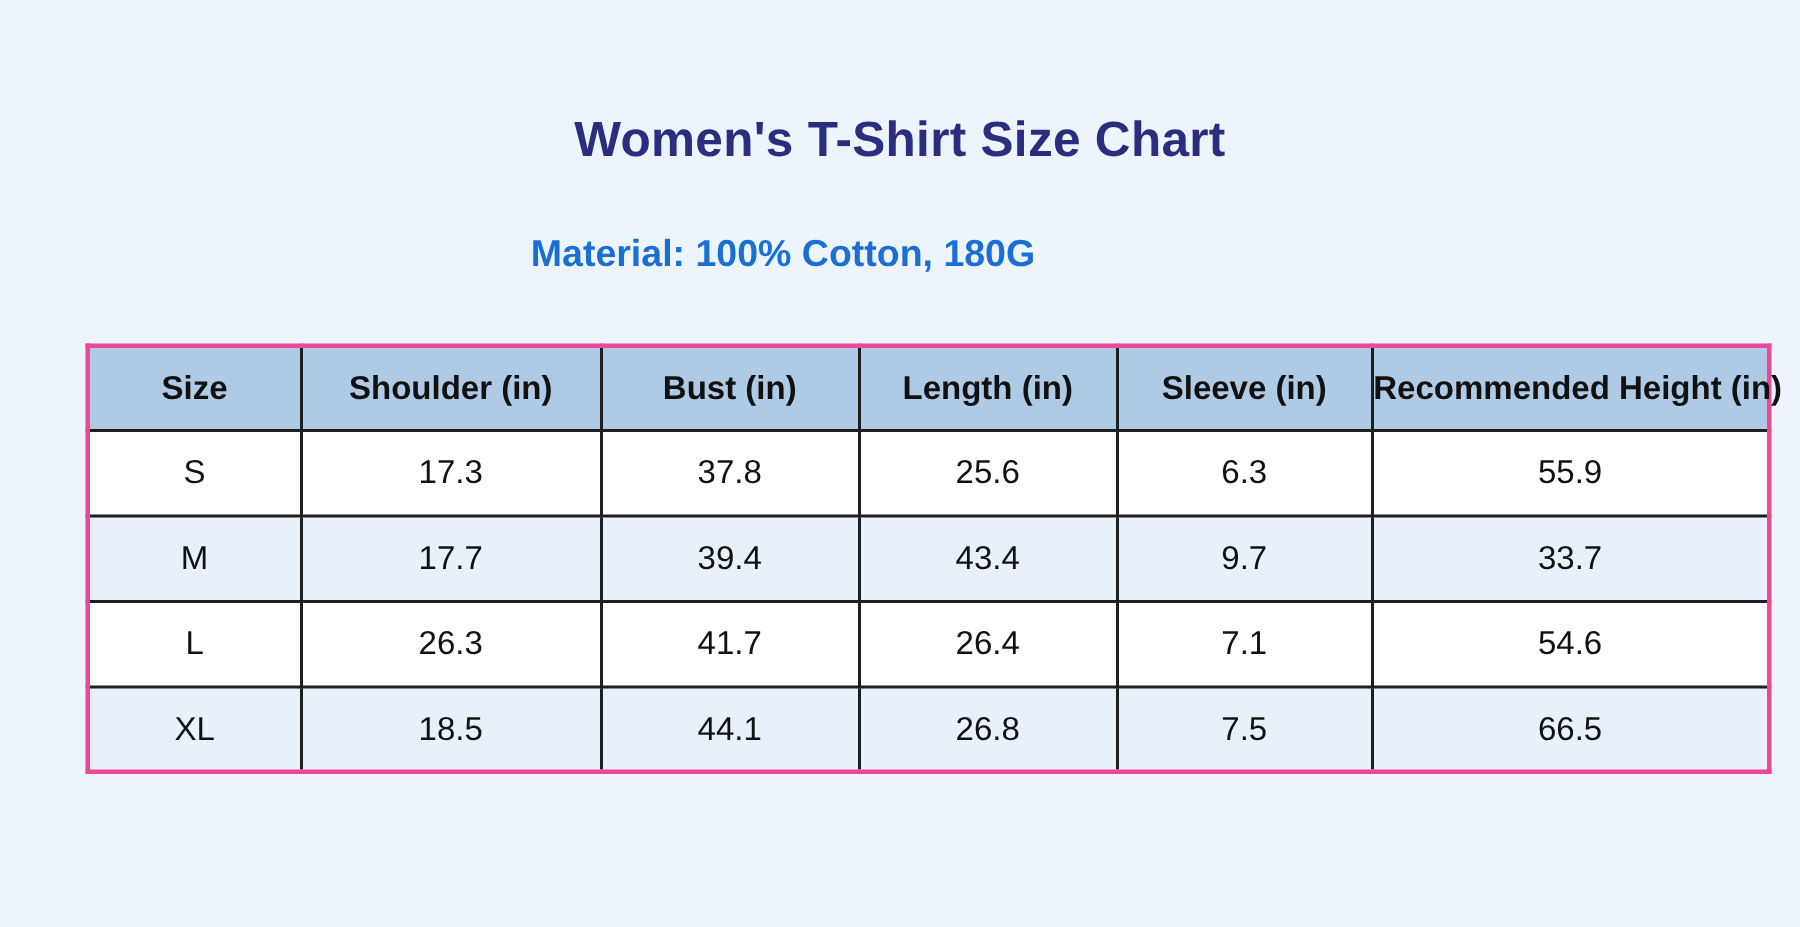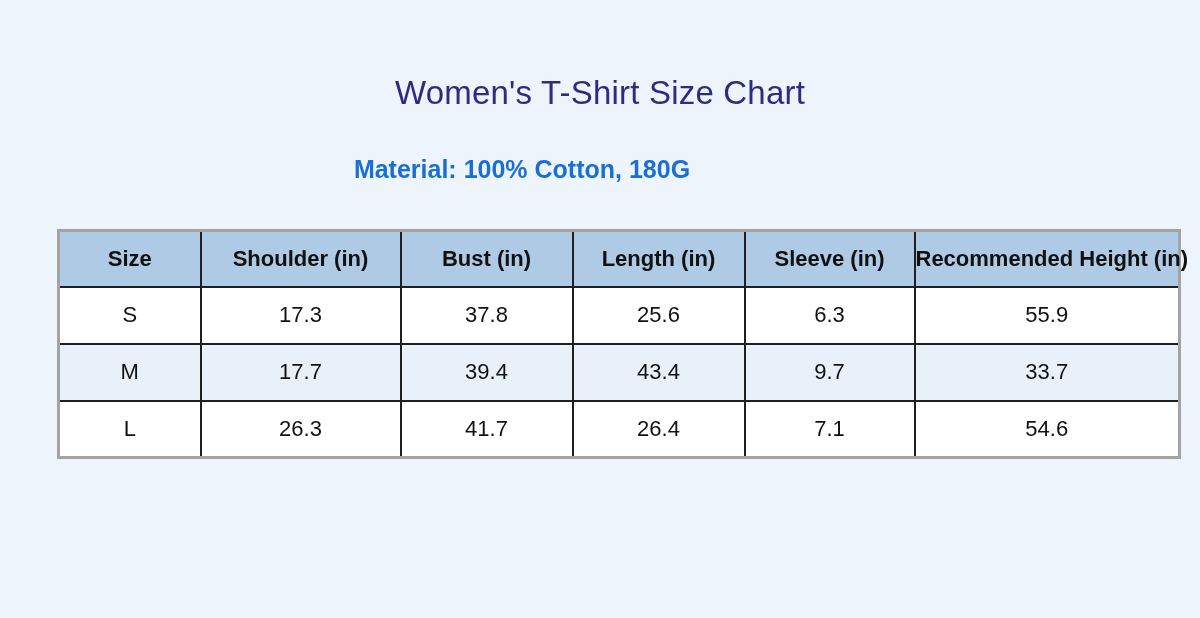--- a/index.html
+++ b/index.html
@@ -13,21 +13,21 @@
       overflow: hidden;
       position: relative;
     }
     .page-title {
       position: absolute;
       top: 74px;
       left: 0;
       width: 1200px;
       text-align: center;
       font-size: 33px;
-      font-weight: normal;
+      font-weight: bold;
       color: #2b2d7e;
       line-height: 38px;
       letter-spacing: 0.2px;
     }
     .subtitle {
       position: absolute;
       top: 154px;
       left: 0;
       width: 1044px;
       text-align: center;
@@ -36,21 +36,21 @@
       color: #1a6fd4;
       line-height: 30px;
     }
     table.size-chart {
       position: absolute;
       left: 57px;
       top: 229px;
       width: 1121px;
       border-collapse: collapse;
       table-layout: fixed;
-      border: 3px solid #a3a3a3;
+      border: 3px solid #ec4899;
     }
     table.size-chart th,
     table.size-chart td {
       border: 2px solid #1f1f1f;
       text-align: center;
       vertical-align: middle;
       padding: 0;
       color: #111111;
       white-space: nowrap;
       overflow: visible;
@@ -115,14 +115,22 @@
       <td>33.7</td>
     </tr>
     <tr>
       <td>L</td>
       <td>26.3</td>
       <td>41.7</td>
       <td>26.4</td>
       <td>7.1</td>
       <td>54.6</td>
     </tr>
+    <tr class="alt">
+      <td>XL</td>
+      <td>18.5</td>
+      <td>44.1</td>
+      <td>26.8</td>
+      <td>7.5</td>
+      <td>66.5</td>
+    </tr>
   </tbody>
 </table>
 
 </body></html>

